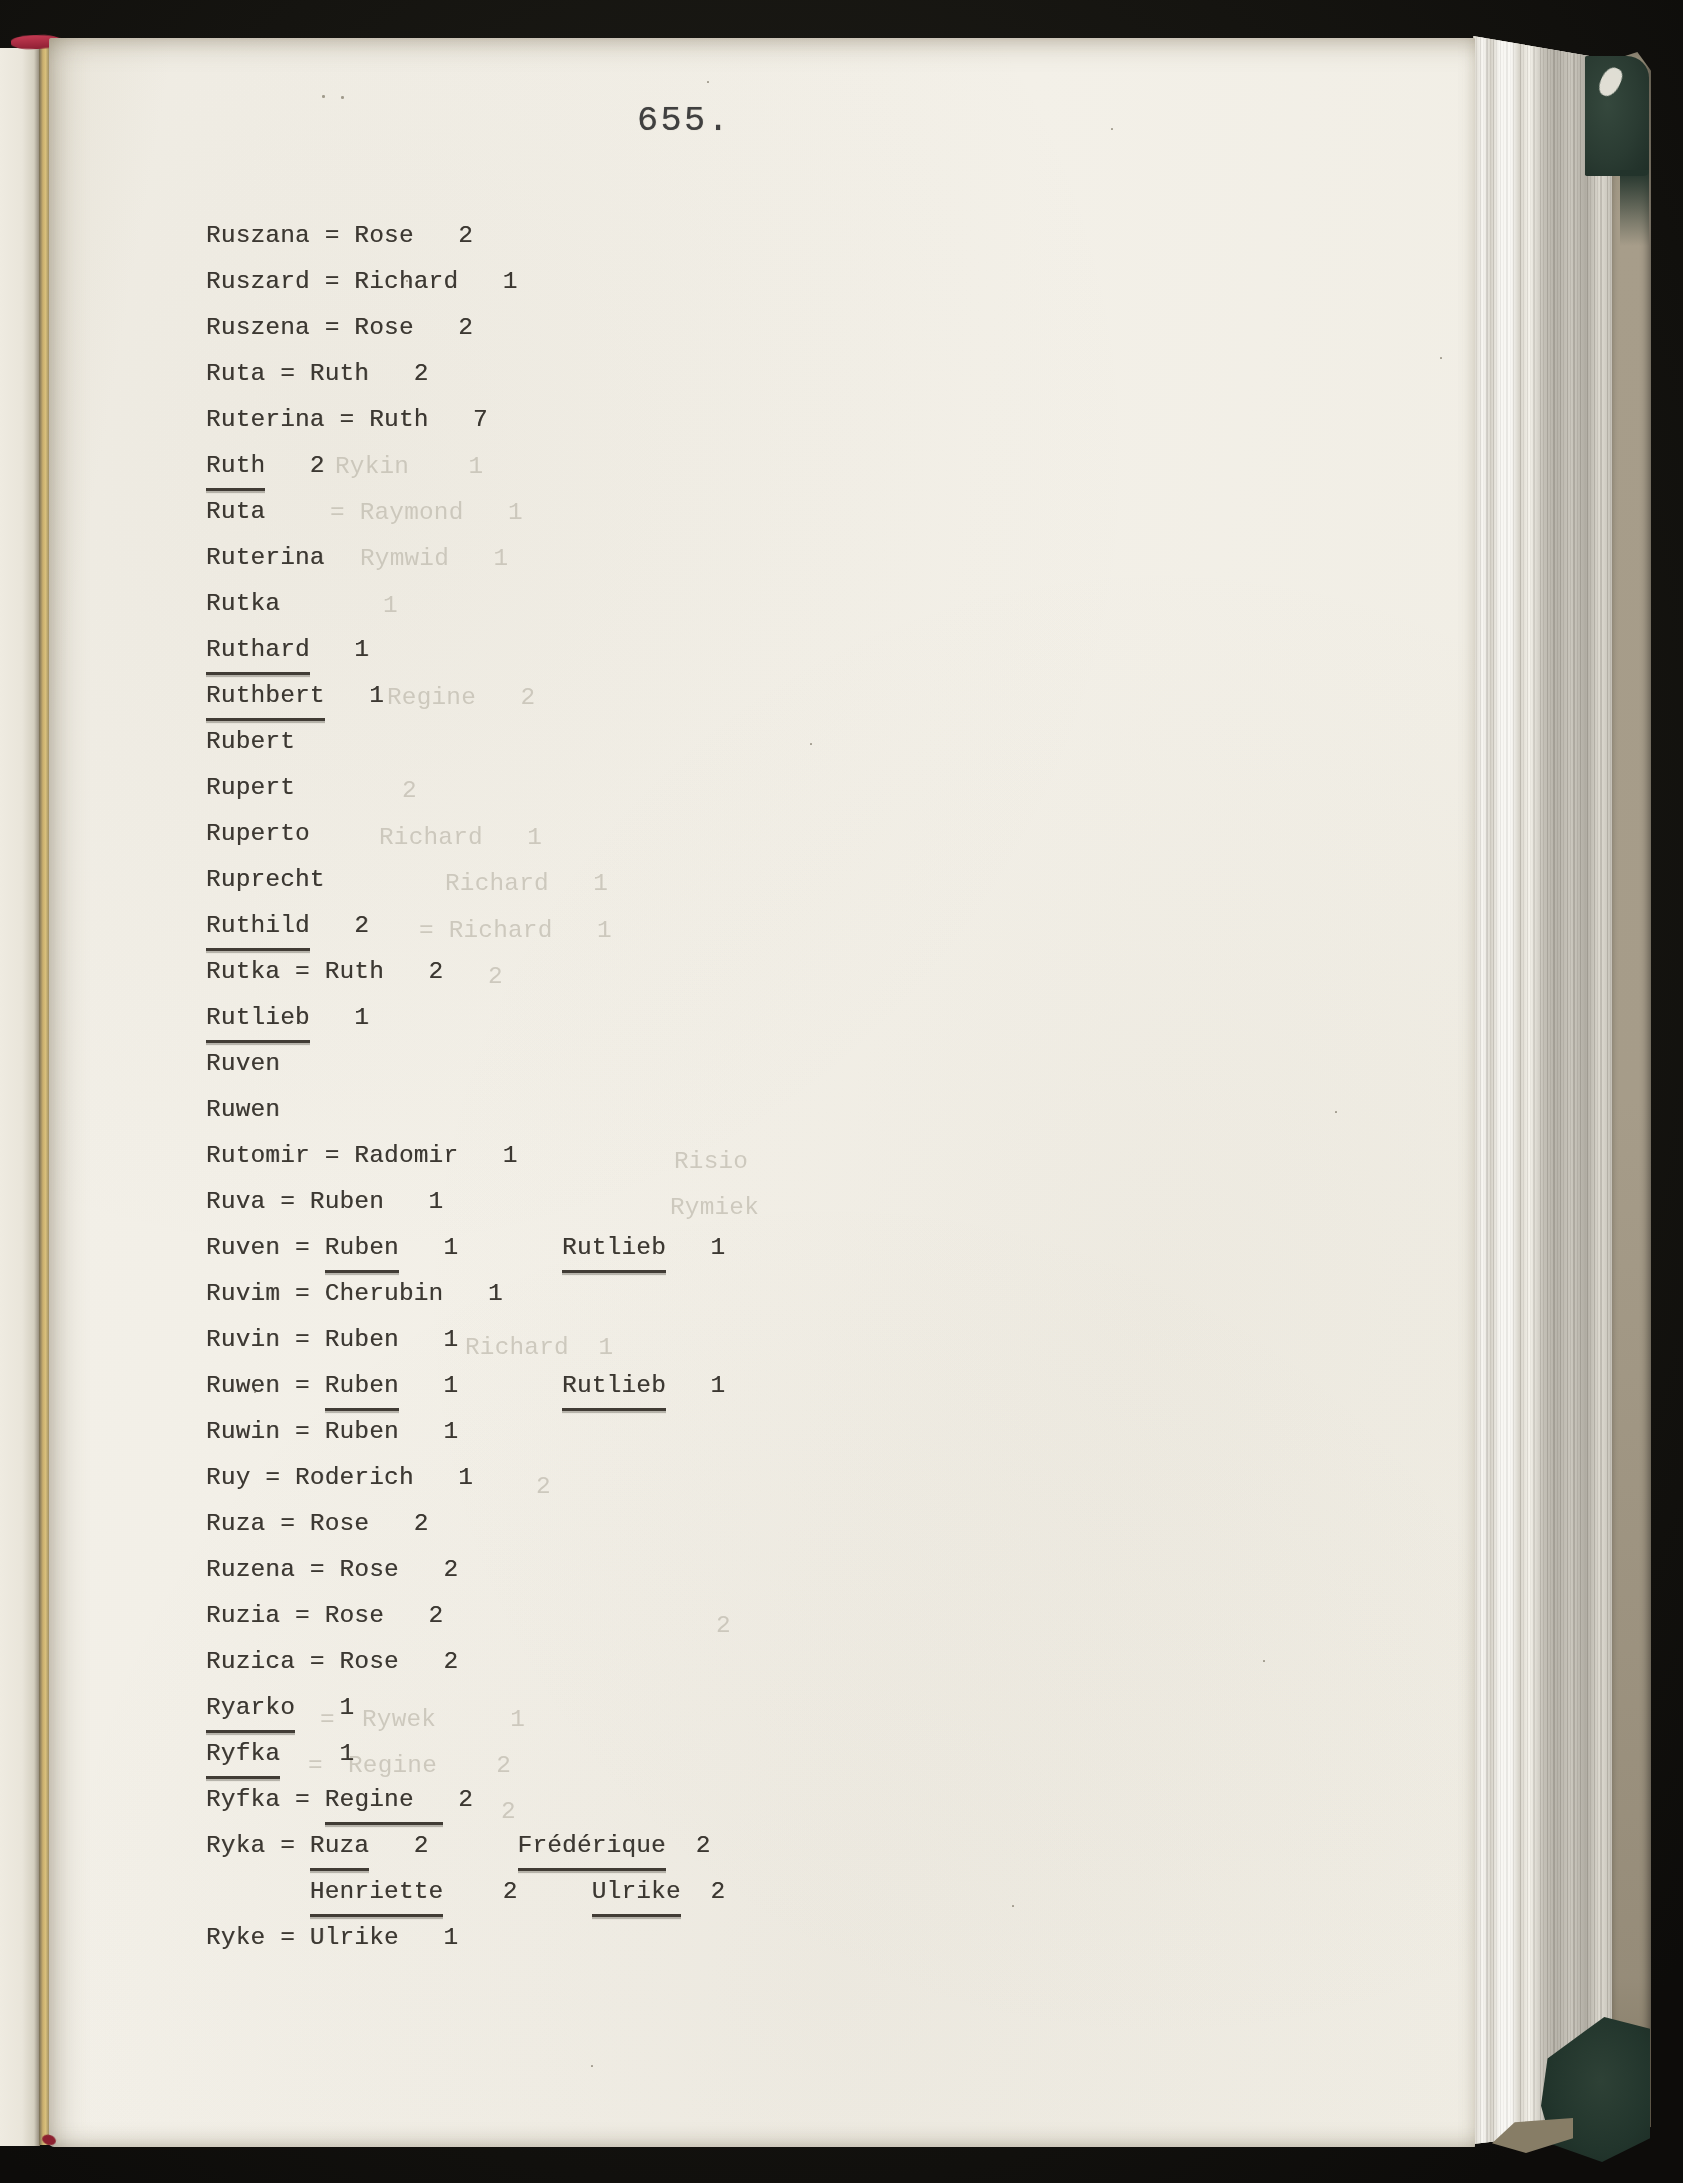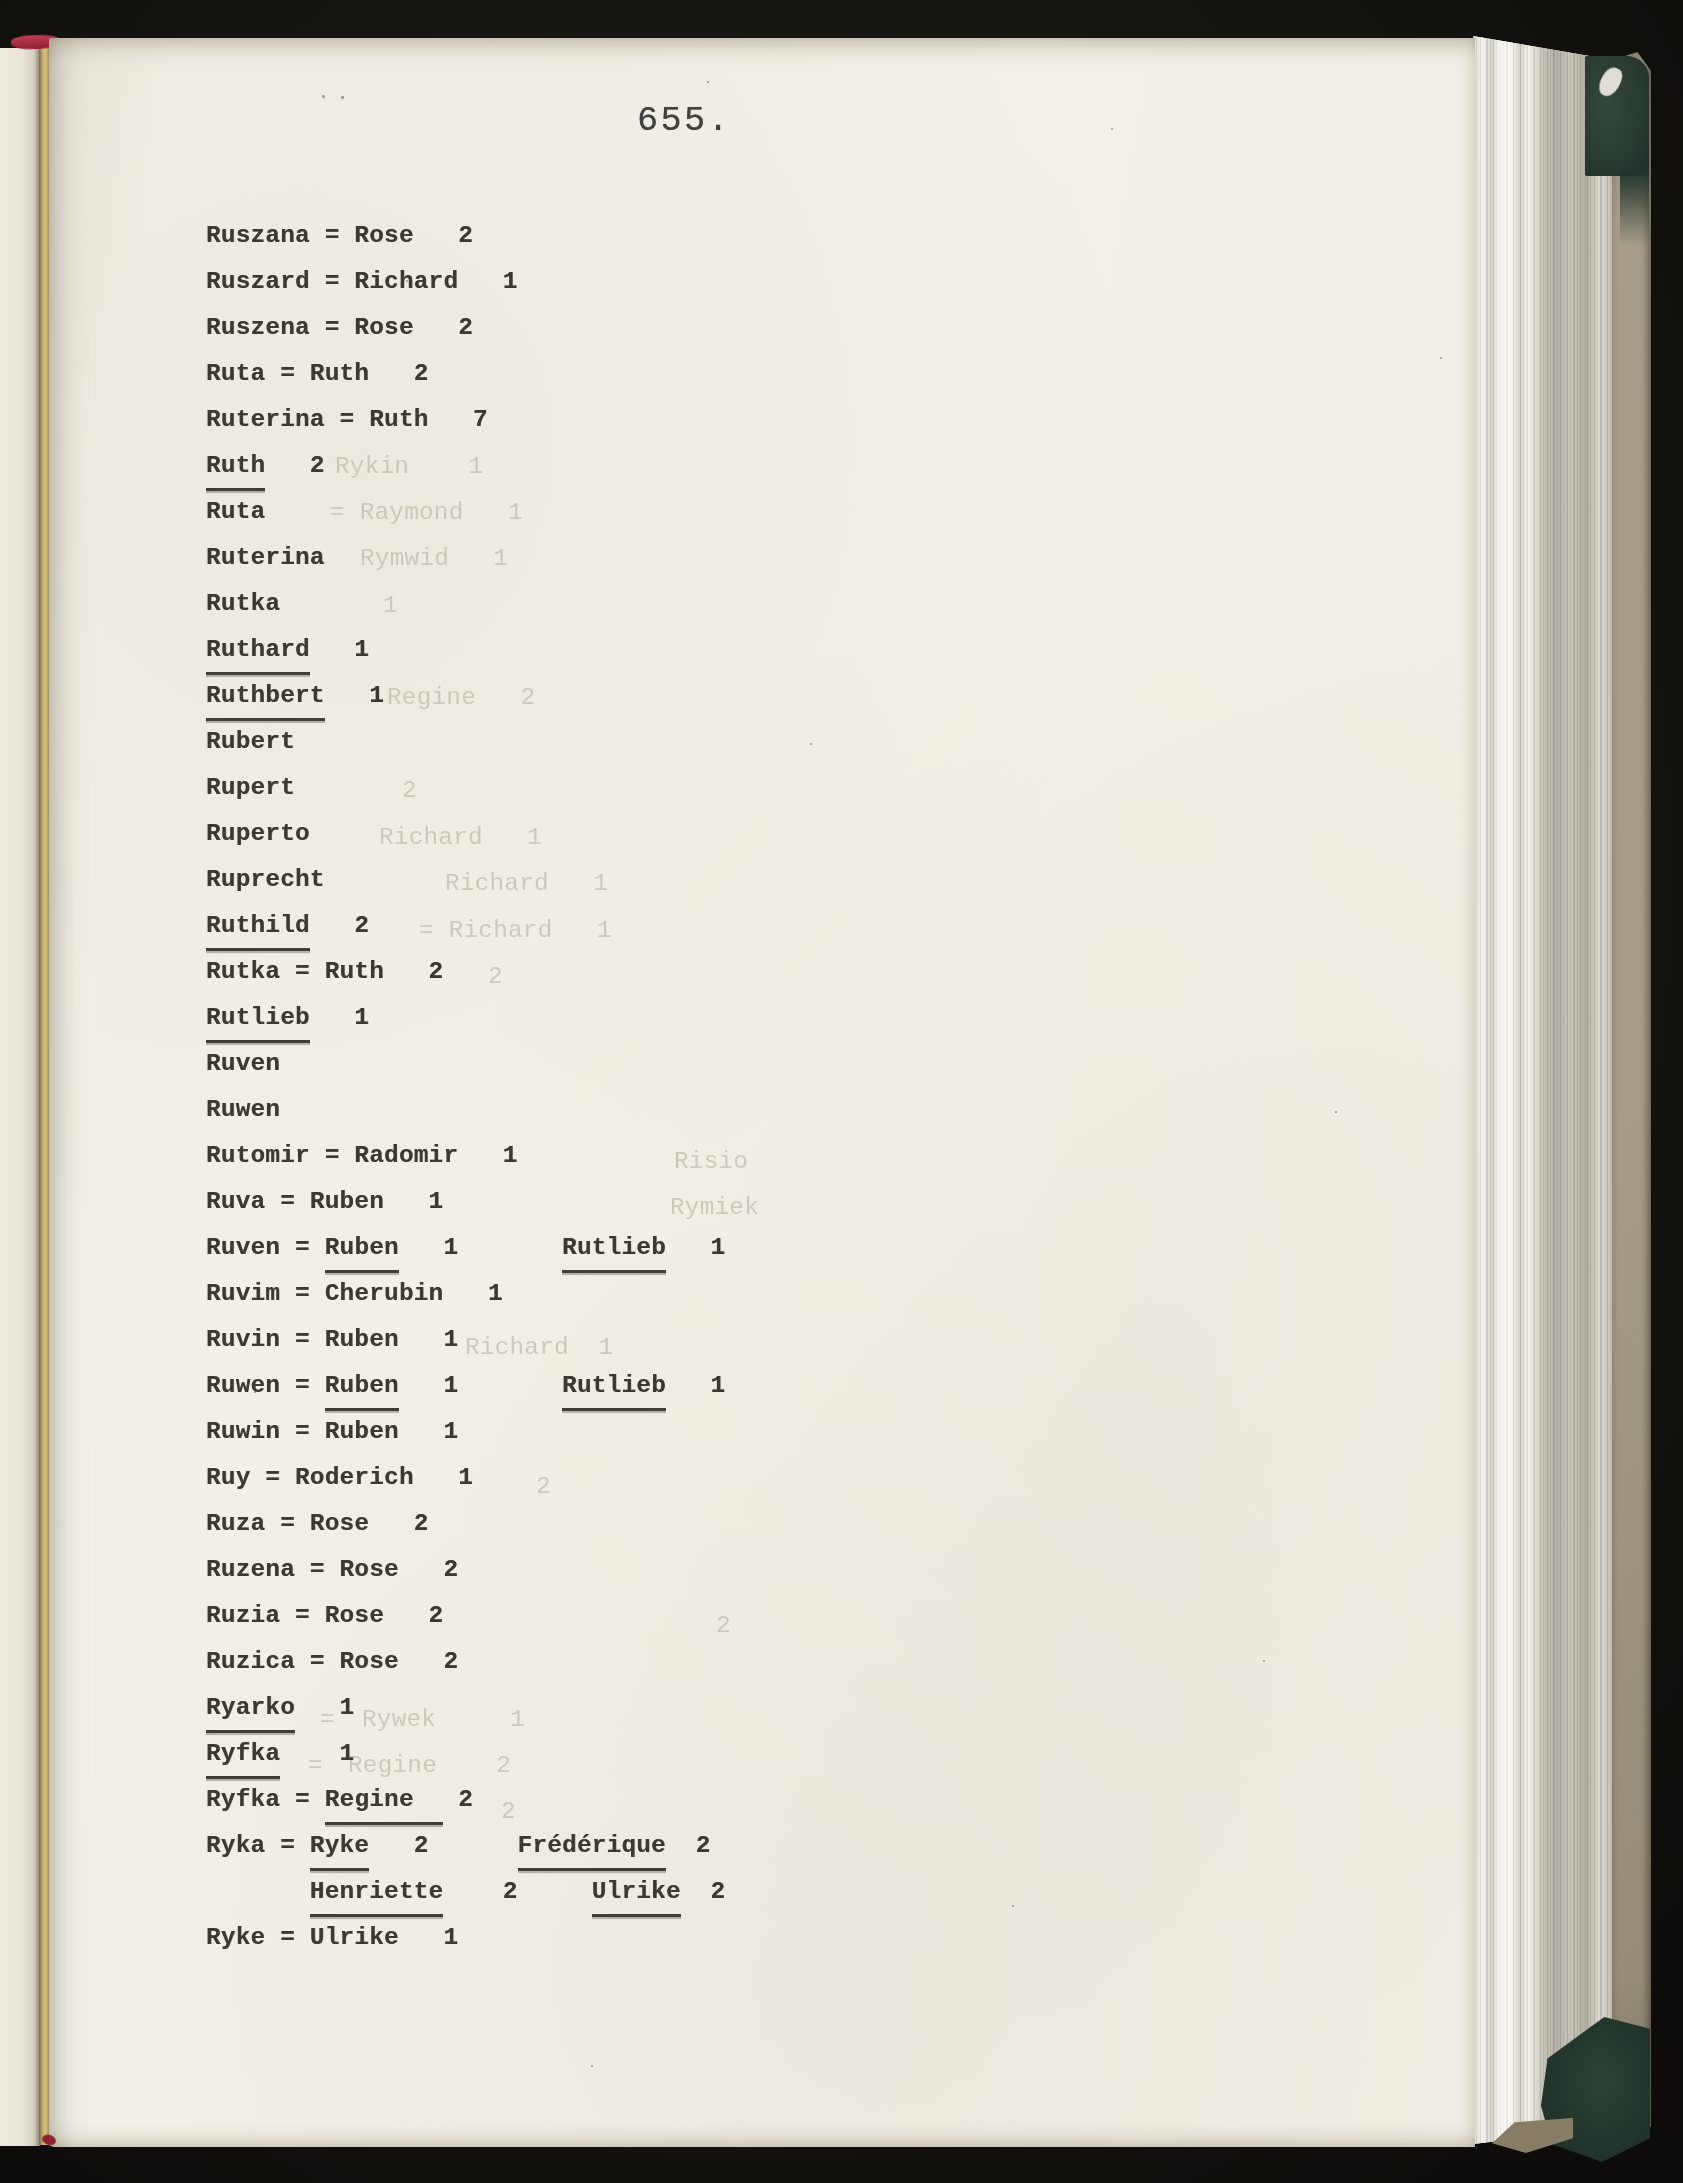--- a/index.html
+++ b/index.html
@@ -108,21 +108,21 @@
     color:#404040;
     text-shadow:0.3px 0.4px 0.7px rgba(40,36,30,0.55);
     z-index:6;white-space:pre;
   }
   .entries{
     position:absolute;left:206px;top:213px;z-index:5;
     font-size:24.4px;line-height:46px;letter-spacing:0.2px;
     color:var(--ink);
     text-shadow:0.3px 0.3px 0.6px rgba(46,42,36,0.5);
   }
-  .line{white-space:pre;height:46px;font-weight:bold;}
+  .line{white-space:pre;height:46px;}
   .u{
     border-bottom:3.4px solid rgba(50,45,38,0.92);
     box-shadow:0 2.1px 0 rgba(50,45,38,0.30);
     padding-bottom:9px;
   }
   .ghosts{position:absolute;inset:0;z-index:3;}
   .ghost{
     position:absolute;white-space:pre;
     font-size:24.4px;line-height:1;letter-spacing:0.2px;
     color:var(--ghost);opacity:0.6;filter:blur(0.6px);
@@ -202,21 +202,21 @@
       <div class="line"><span>Ruwen = </span><span class="u">Ruben</span><span>   1       </span><span class="u">Rutlieb</span><span>   1</span></div>
       <div class="line"><span>Ruwin = Ruben   1</span></div>
       <div class="line"><span>Ruy = Roderich   1</span></div>
       <div class="line"><span>Ruza = Rose   2</span></div>
       <div class="line"><span>Ruzena = Rose   2</span></div>
       <div class="line"><span>Ruzia = Rose   2</span></div>
       <div class="line"><span>Ruzica = Rose   2</span></div>
       <div class="line"><span class="u">Ryarko</span><span>   1</span></div>
       <div class="line"><span class="u">Ryfka</span><span>    1</span></div>
       <div class="line"><span>Ryfka = </span><span class="u">Regine  </span><span> 2</span></div>
-      <div class="line"><span>Ryka = </span><span class="u">Ryke</span><span>   2      </span><span class="u">Frédérique</span><span>  2</span></div>
+      <div class="line"><span>Ryka = </span><span class="u">Ruza</span><span>   2      </span><span class="u">Frédérique</span><span>  2</span></div>
       <div class="line"><span>       </span><span class="u">Henriette</span><span>    2     </span><span class="u">Ulrike</span><span>  2</span></div>
       <div class="line"><span>Ryke = Ulrike   1</span></div>
     </div>
 
   <div class="ribbon-red-dot"></div>
 <div class="speck" style="left: 322px; top: 95px; width: 2.5px; height: 2.5px;"></div>
     <div class="speck" style="left: 341px; top: 96px; width: 2.5px; height: 2.5px;"></div>
     <div class="speck" style="left: 1111px; top: 128px; width: 1.7px; height: 1.7px;"></div>
     <div class="speck" style="left: 1440px; top: 357px; width: 1.7px; height: 1.7px;"></div>
     <div class="speck" style="left: 254px; top: 1391px; width: 1.7px; height: 1.7px;"></div>

